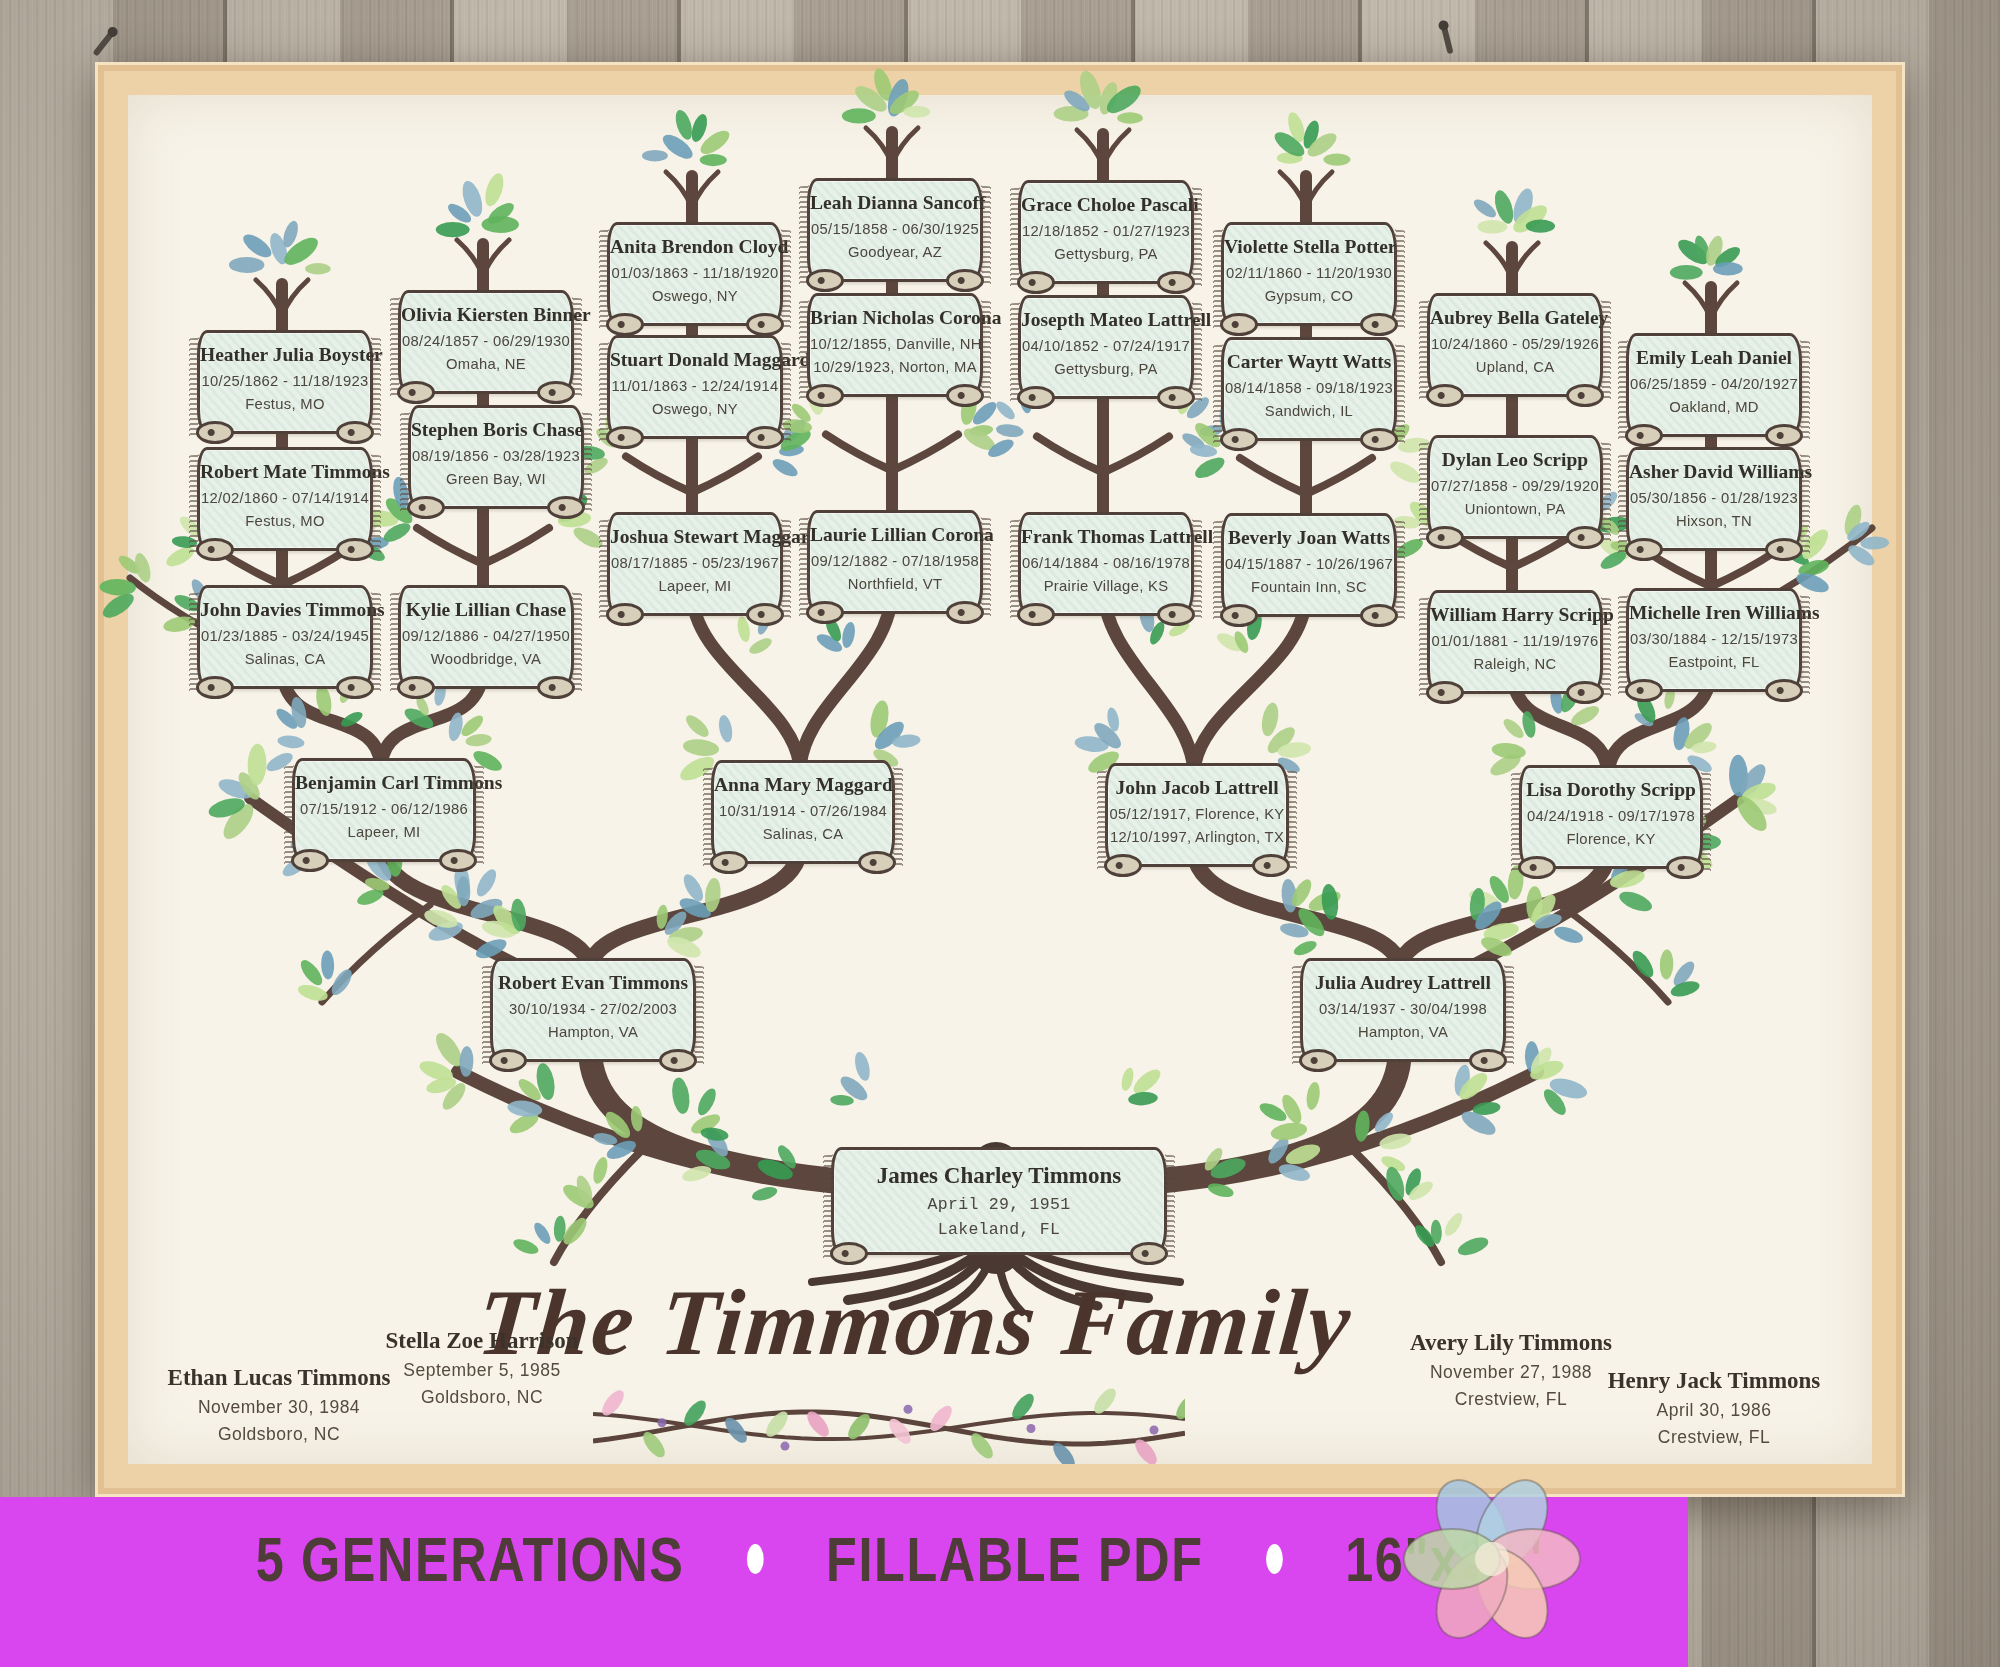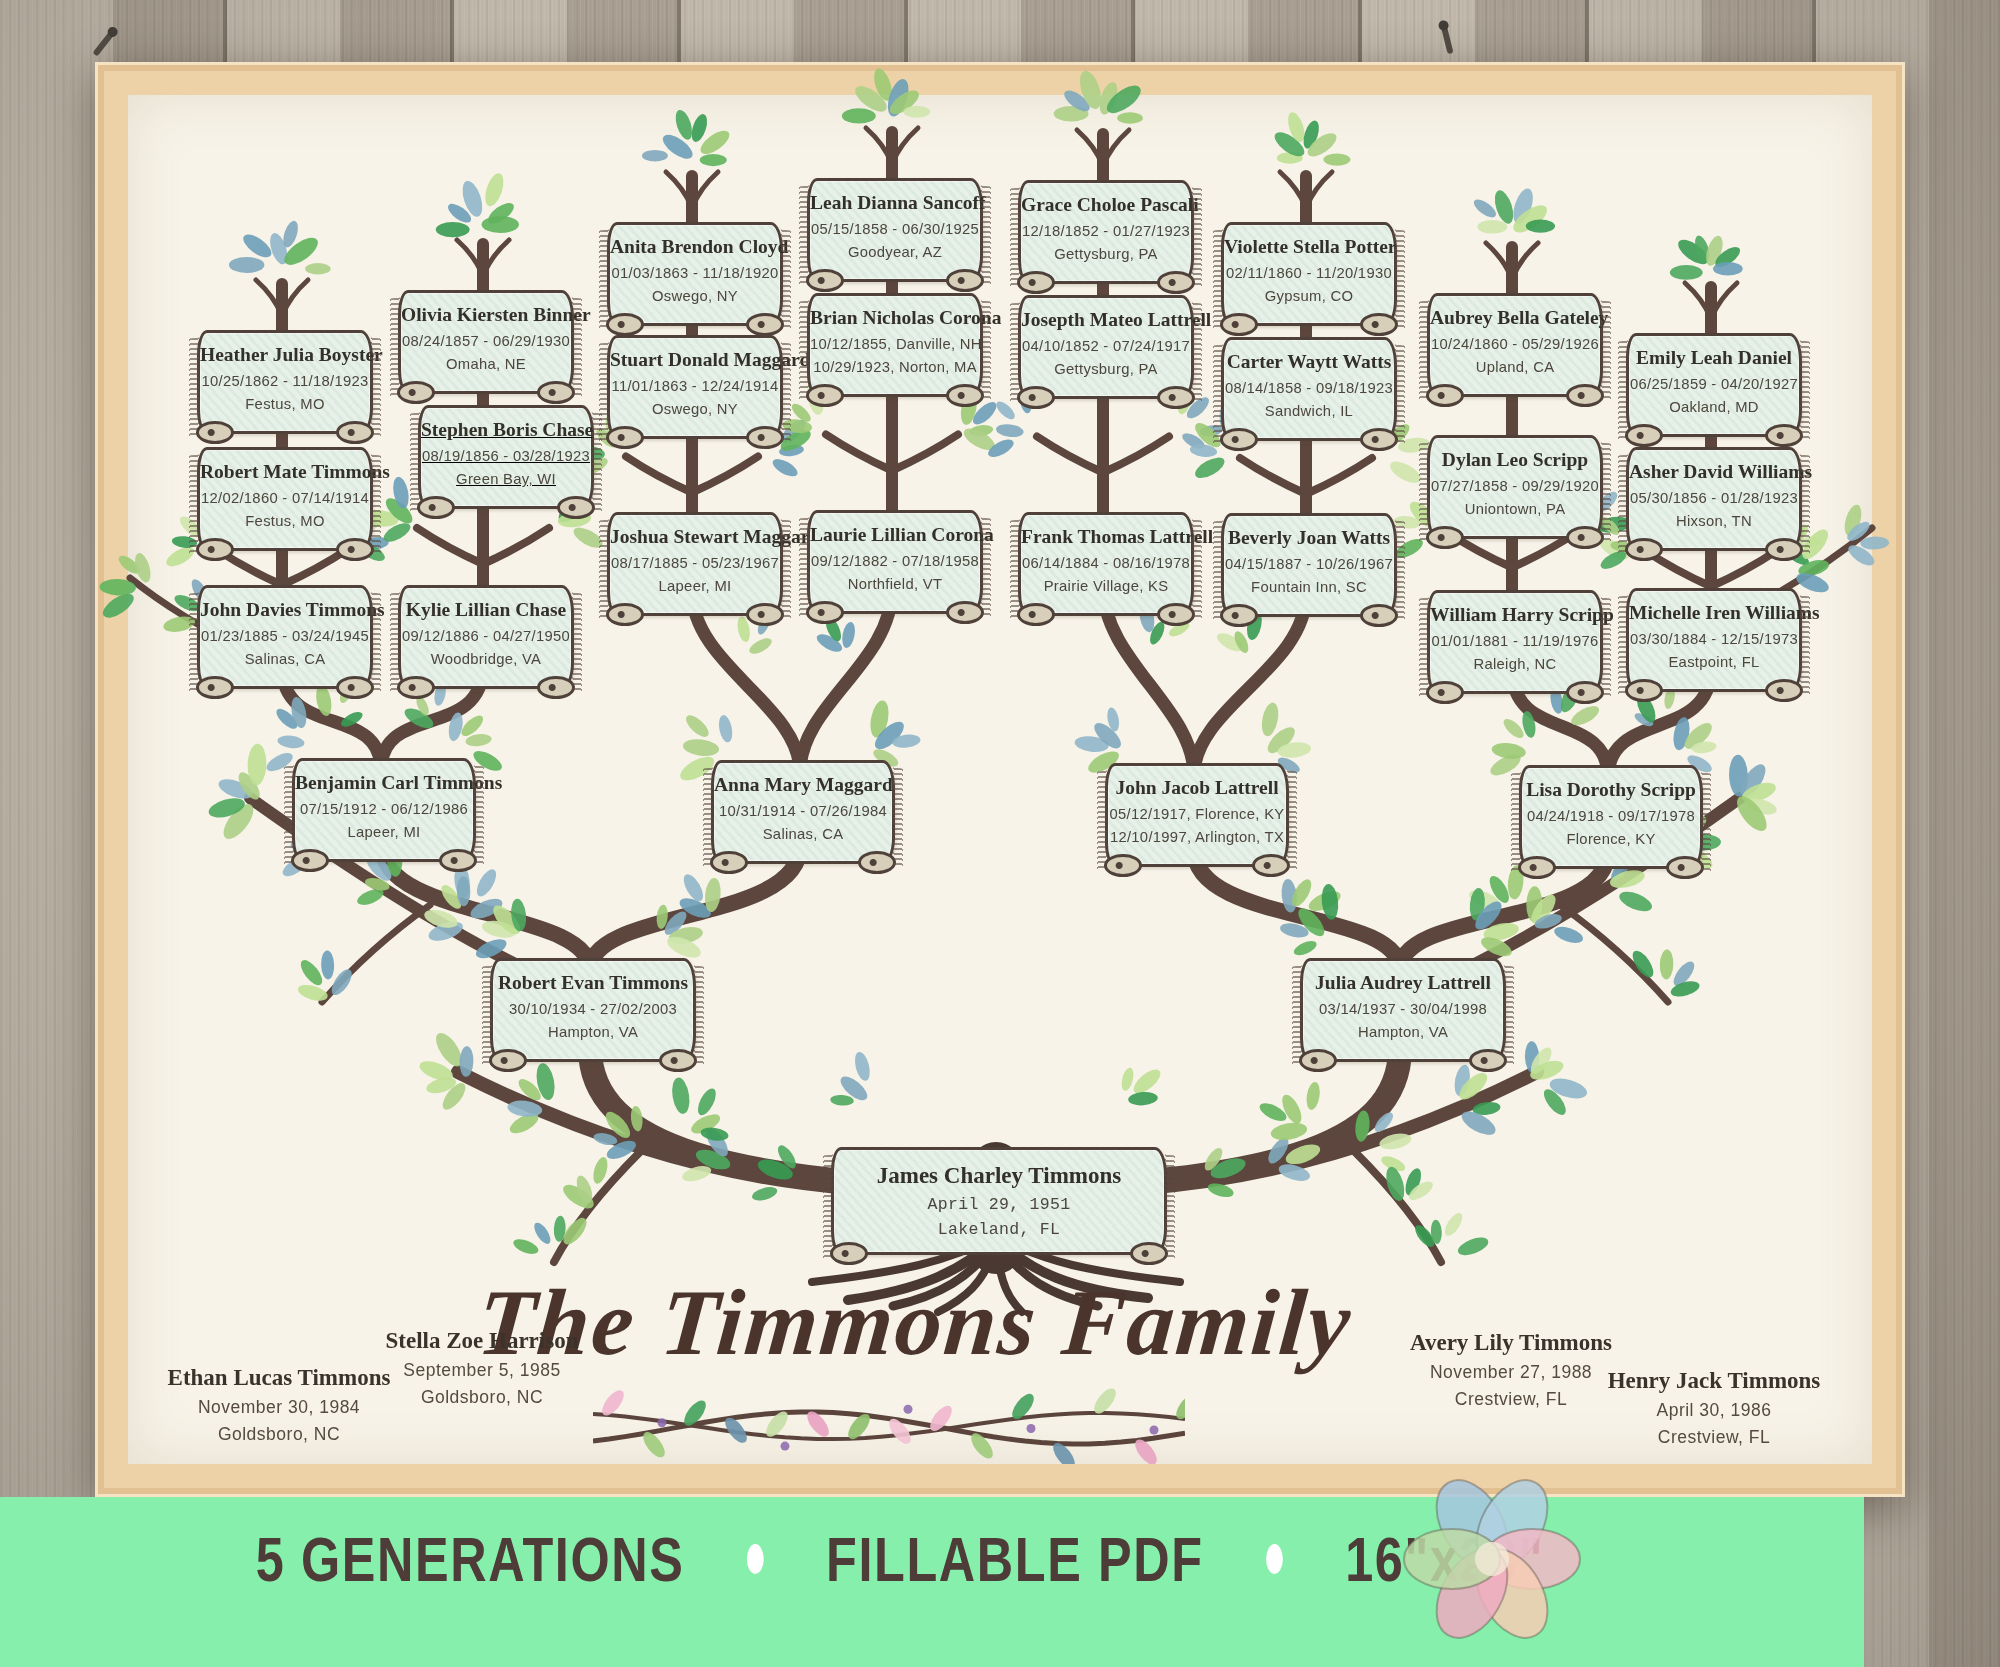--- a/index.html
+++ b/index.html
@@ -48,21 +48,21 @@
   
   .child-block{position:absolute;width:300px;text-align:center;}
   .c-name{font-family:"Liberation Serif",serif;font-weight:700;font-size:23px;color:#3a332b;white-space:nowrap;margin-top:20px;}
   .c-line{font-size:17.5px;color:#554a3e;margin-top:6px;letter-spacing:.5px;white-space:nowrap;}
   
   .title{position:absolute;left:455px;top:1268px;width:920px;text-align:center;
       font-family:"Liberation Serif",serif;font-style:italic;font-weight:700;
       font-size:94px;color:#4a342c;letter-spacing:2px;transform:skewX(-5deg);white-space:nowrap;}
   #vine{position:absolute;left:593px;top:1386px;width:592px;height:78px;}
   
-  .band{position:absolute;left:0;top:1497px;width:1864px;height:170px;background:#86efac;z-index:4;}
+  .band{position:absolute;left:0;top:1497px;width:1688px;height:170px;background:#d946ef;z-index:4;}
   .band-row{position:absolute;left:900px;top:62px;transform:translate(-50%,-50%) scaleX(.8);
       display:flex;align-items:center;gap:78px;color:#4d3c38;font-weight:700;font-size:63px;
       letter-spacing:2px;white-space:nowrap;}
   .dot{width:21px;height:30px;background:#ffffff;border-radius:50%;flex:0 0 auto;}
   
   #flower{position:absolute;left:1396px;top:1460px;width:192px;height:198px;z-index:5;}
 </style>
 </head>
 <body>
 
@@ -511,21 +511,21 @@
         <span class="curl cl"></span>
         <span class="curl cr"></span>
       </div>
       <div class="banner" style="left: 398px; top: 290px; width: 170px; height: 98px;">
         <div class="b-name">Olivia Kiersten Binner</div>
         <div class="b-line">08/24/1857 - 06/29/1930</div>
         <div class="b-line">Omaha, NE</div>
         <span class="curl cl"></span>
         <span class="curl cr"></span>
       </div>
-      <div class="banner" style="left: 418px; top: 405px; width: 170px; height: 98px; text-decoration: underline;">
+      <div class="banner" style="left: 408px; top: 405px; width: 170px; height: 98px;">
         <div class="b-name">Stephen Boris Chase</div>
         <div class="b-line">08/19/1856 - 03/28/1923</div>
         <div class="b-line">Green Bay, WI</div>
         <span class="curl cl"></span>
         <span class="curl cr"></span>
       </div>
       <div class="banner" style="left: 607px; top: 222px; width: 170px; height: 98px;">
         <div class="b-name">Anita Brendon Cloyd</div>
         <div class="b-line">01/03/1863 - 11/18/1920</div>
         <div class="b-line">Oswego, NY</div>

